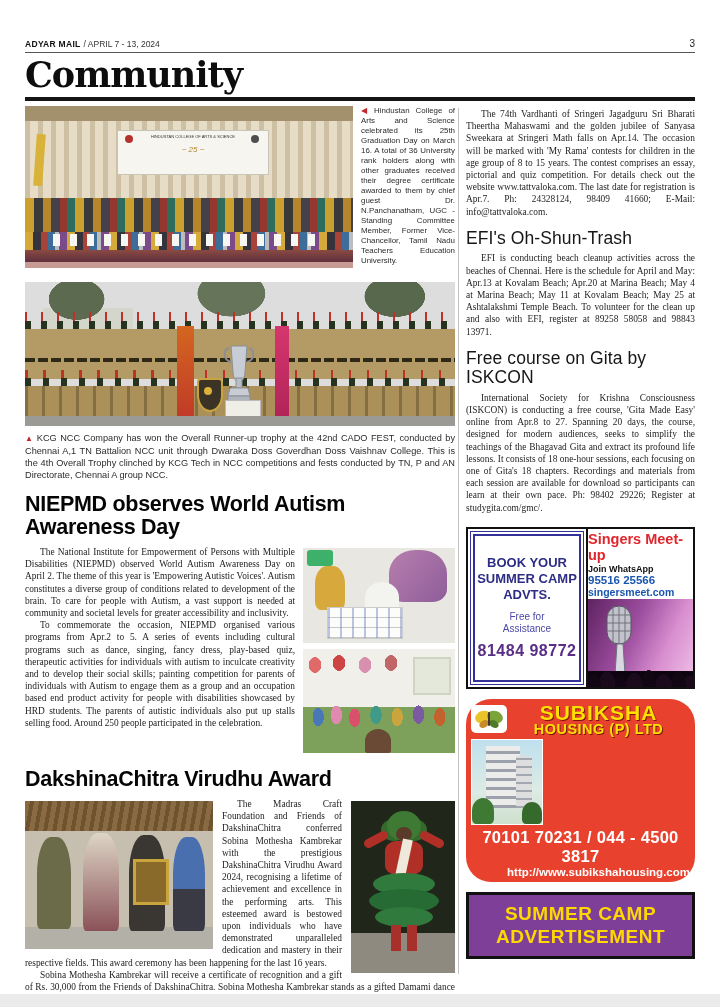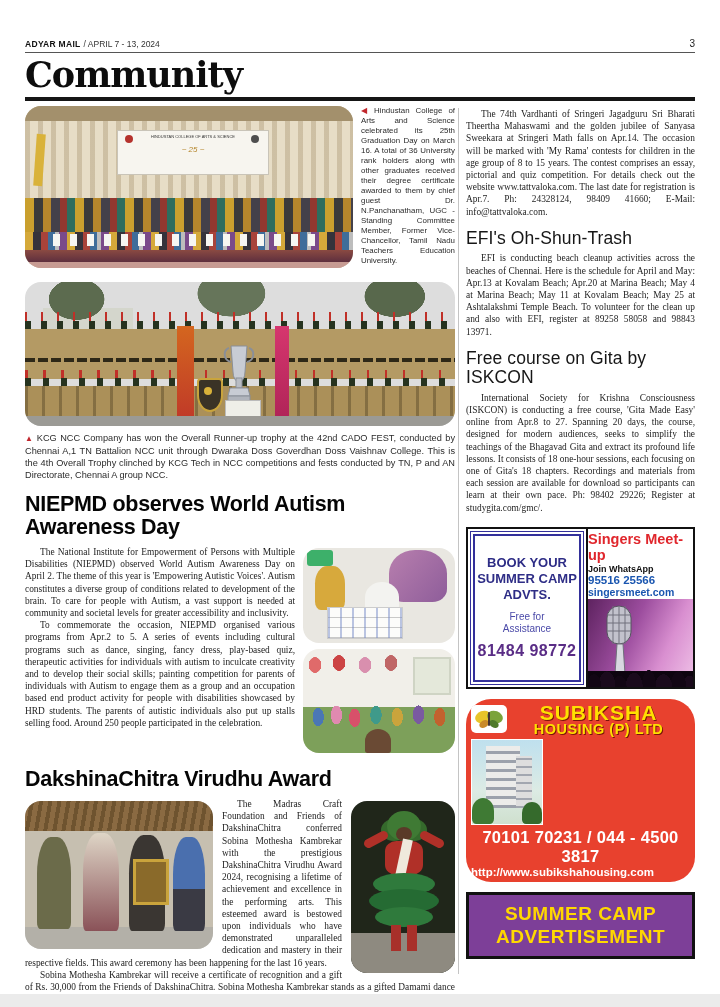--- a/index.html
+++ b/index.html
@@ -27,21 +27,21 @@
   .indent{text-indent:15px;margin:0;}
   .caption{font-size:9.2px;line-height:12px;text-align:justify;color:#2b2b2b;}
   .arrow{color:#c1272d;font-size:8px;margin-right:3px;}
   .clearfix::after{content:"";display:block;clear:both;}
 
   
   .rc-h{font-size:17.5px;line-height:19.5px;font-weight:400;color:#161616;letter-spacing:.1px;margin:0 0 4px 0;}
   .big-h{font-weight:bold;font-size:21.5px;line-height:23px;letter-spacing:-.3px;color:#050505;margin:0;}
 
   
-  .photo{position:relative;overflow:hidden;background:#ddd;border-radius:16px;}
+  .photo{position:relative;overflow:hidden;background:#ddd;}
   .abs{position:absolute;}
 
   
   .grad-photo{width:328px;height:162px;flex:none;}
   .gp-curtain{inset:0;background:#e7ddc6;
     background-image:repeating-linear-gradient(90deg,rgba(168,148,112,.4) 0 5px,rgba(0,0,0,0) 5px 13px);}
   .gp-beam{left:0;right:0;top:0;height:15px;background:#a3906c;}
   .gp-flag{left:10px;top:28px;width:9px;height:52px;background:#d9b23a;transform:rotate(4deg);}
   .gp-banner{left:92px;top:24px;width:150px;height:40px;background:#f7f5ef;border:1px solid #c9c4b8;
              font-size:4px;text-align:center;color:#333;padding-top:3px;}
@@ -195,21 +195,21 @@
   .sb-tree2{right:0;bottom:0;width:20px;height:22px;border-radius:50% 50% 20% 20%;background:#356a2c;}
   .sub-right{flex:1;padding-left:5px;color:#fff;}
   .sub-offer{color:#ffe000;font-weight:bold;font-size:10.5px;line-height:12px;}
   .sub-big3{font-size:19px;line-height:12px;vertical-align:-2px;}
   .sub-loc{font-weight:bold;font-size:14px;line-height:15px;letter-spacing:-.2px;}
   .sub-detail{font-size:9px;line-height:11px;}
   .sub-feat{font-weight:bold;font-size:8.4px;line-height:11px;}
   .sub-badge{display:inline-block;margin-top:2px;background:#e5007e;border:2px solid #fff;border-radius:10px;
     color:#ffe000;font-weight:bold;font-size:10.5px;padding:0 8px;line-height:13px;}
   .sub-phones{color:#fff;font-weight:bold;font-size:16.5px;text-align:center;margin-top:3px;letter-spacing:.3px;}
-  .sub-site{color:#fff;font-weight:bold;font-size:11.5px;text-align:left;}
+  .sub-site{color:#fff;font-weight:bold;font-size:11.5px;text-align:right;}
 
   .summer-ad{margin-top:10px;border:3px solid #111;background:#7d3f98;text-align:center;padding:7px 0 8px 0;}
   .summer-l{color:#ffd800;font-weight:bold;font-size:19px;line-height:23px;letter-spacing:.5px;}
 
   
   .top-row{display:flex;gap:8px;}
   .grad-caption{flex:1;font-size:7.9px;line-height:10px;text-align:justify;color:#2b2b2b;}
   .ncc-caption{margin-top:6px;}
   .niepmd-title{margin-top:12px;}
   .niepmd-body{margin-top:7px;}

